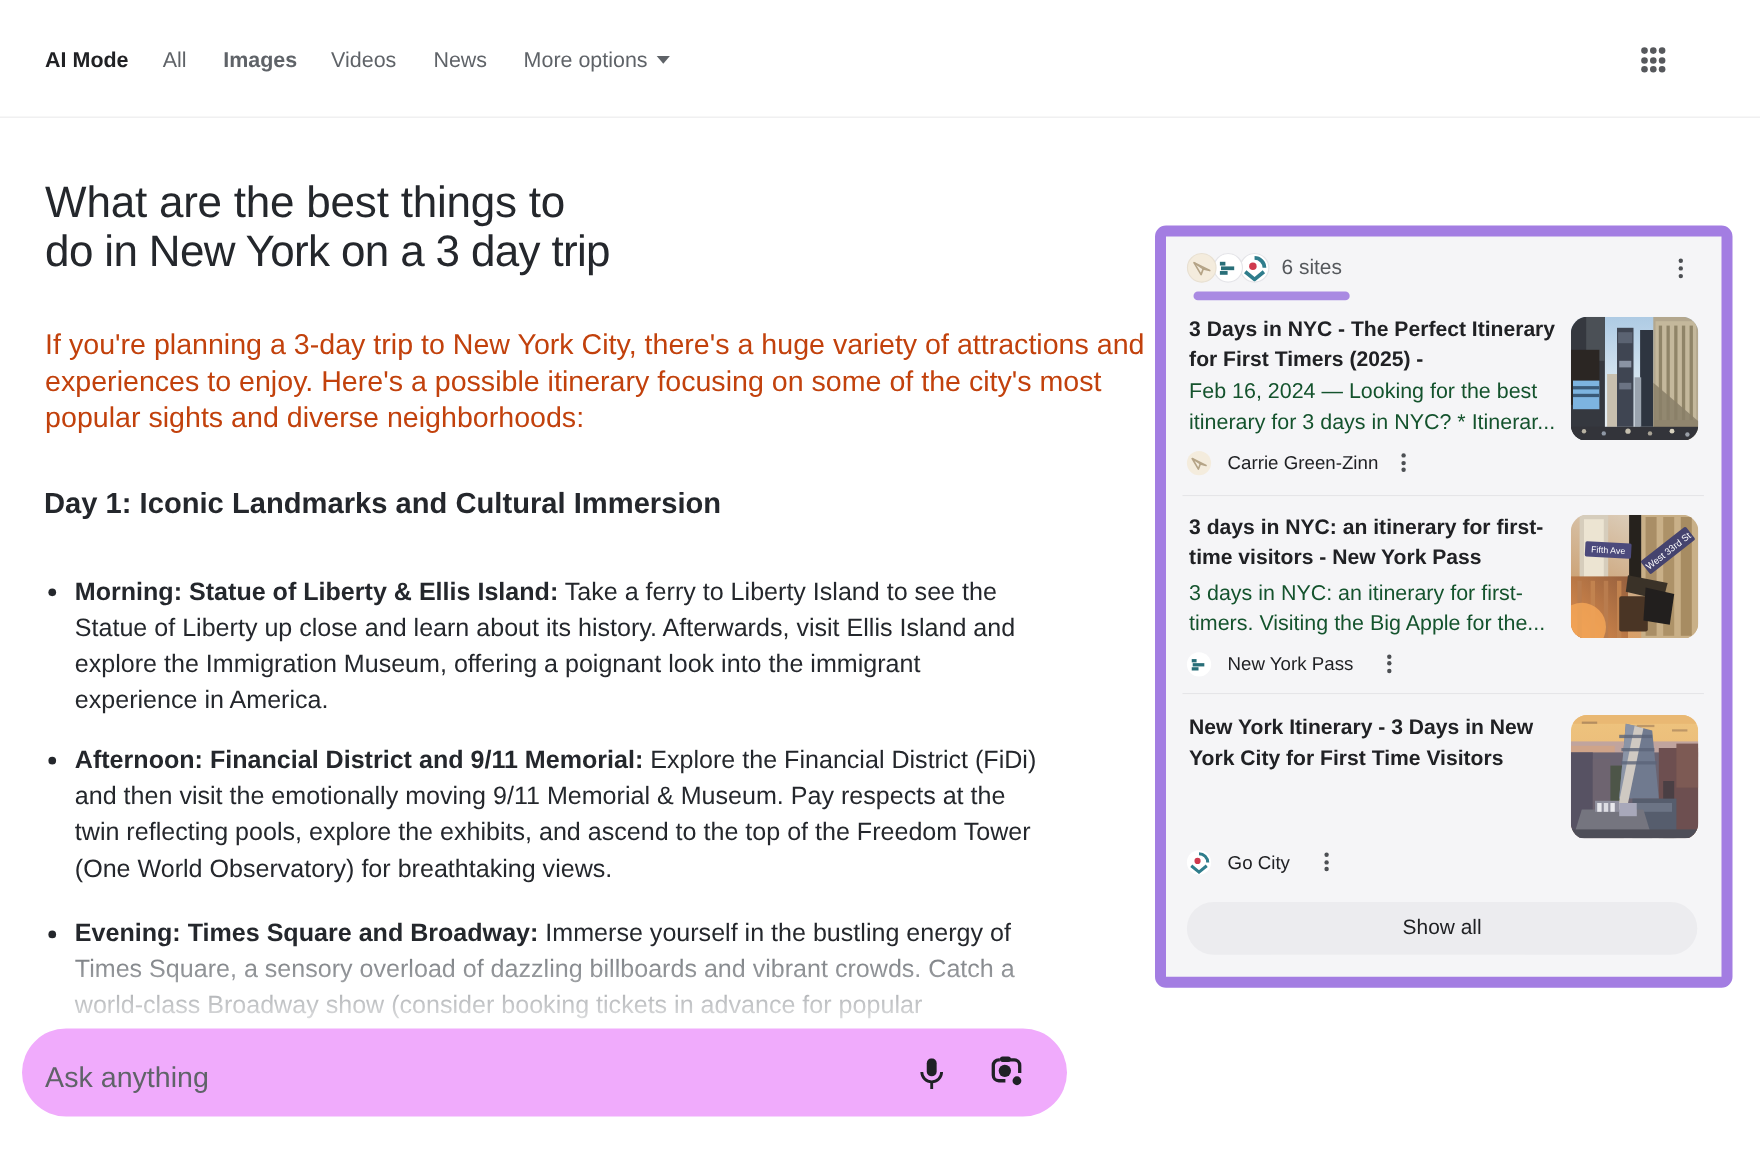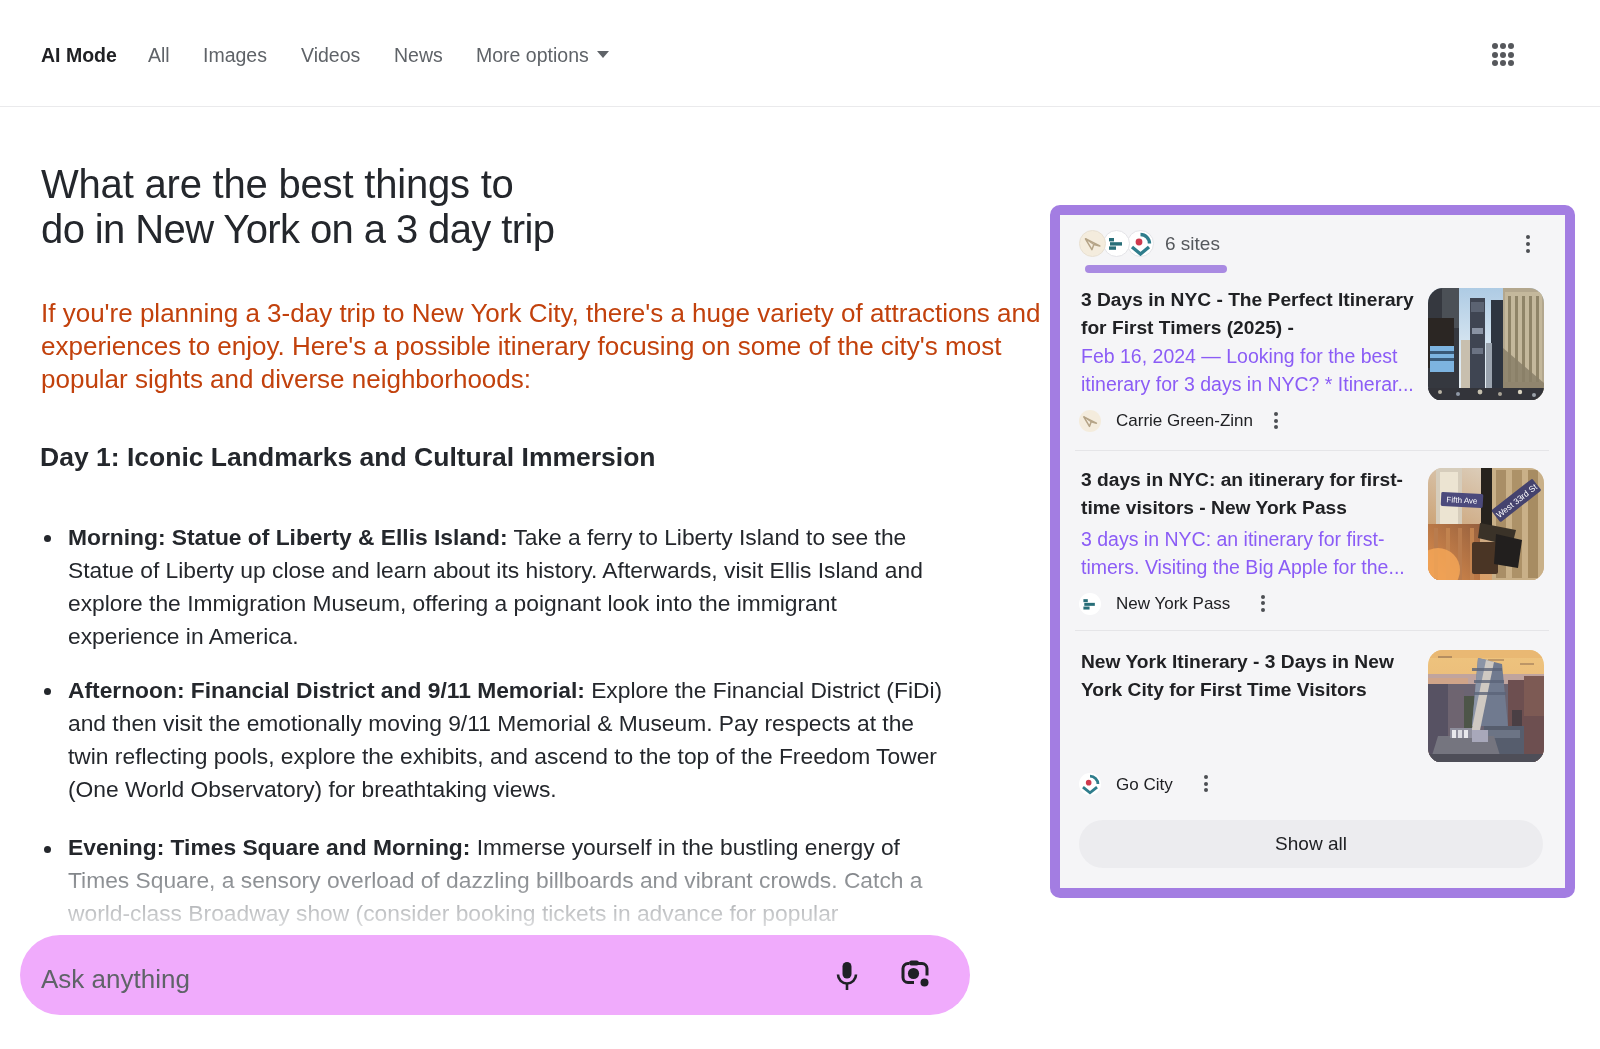--- a/index.html
+++ b/index.html
@@ -22,51 +22,51 @@
   .askbar { position:absolute; left:20px; top:935px; width:950px; height:80px; border-radius:40px; background:#f0abfc; z-index:6; }
   .asktext { position:absolute; left:21px; top:28.5px; line-height:30px; font-size:26px; color:#5f6368; }
   
   .card { position:absolute; left:1050px; top:205px; width:525px; height:693px; border:10px solid #a37de2; border-radius:10px; background:#f5f5f7; z-index:7; }
   .fav { position:absolute; border-radius:50%; background:#fff; }
   .sites { position:absolute; left:105px; top:18px; line-height:22px; font-size:19px; color:#55585c; }
   .pbar { position:absolute; left:25px; top:50px; width:142px; height:8px; border-radius:4px; background:#a98ae2; }
   .kebab { position:absolute; }
   .kdot { position:absolute; left:0; width:4.6px; height:4.6px; border-radius:50%; background:#4c4f53; }
   .title { position:absolute; left:21px; font-size:19.2px; font-weight:bold; line-height:28px; color:#202124; white-space:nowrap; }
-  .desc { position:absolute; left:21px; font-size:19.5px; line-height:28.4px; color:#8b5cf6; white-space:nowrap; }
+  .desc { position:absolute; left:21px; font-size:19.5px; line-height:28.4px; color:#14532d; white-space:nowrap; }
   .srclabel { position:absolute; font-size:17px; line-height:20px; color:#202124; white-space:nowrap; }
   .divider { position:absolute; left:15px; width:474px; height:1px; background:#e5e5e8; }
   .thumb { position:absolute; left:368px; width:116px; height:113px; border-radius:15px; overflow:hidden; }
   .showall { position:absolute; left:19px; top:605px; width:464px; height:48px; border-radius:24px; background:#ececef; text-align:center; font-size:19px; color:#202124; line-height:48px; }
 </style>
 </head>
 <body>
 
   <div class="nav"></div>
   <div class="navitem aimode" style="left:41px;">AI Mode</div>
   <div class="navitem" style="left:148px;">All</div>
-  <div class="navitem" style="left:203px;">Images</div>
+  <div class="navitem" style="left:203px;font-weight:bold;">Images</div>
   <div class="navitem" style="left:301px;">Videos</div>
   <div class="navitem" style="left:394px;">News</div>
   <div class="navitem" style="left:476px;">More options</div>
   <div class="caret" style="left:597px; top:51px;"></div>
   <div id="grid"></div>
 
   <div class="h1">What are the best things to<br><span style="letter-spacing:-0.6px;">do in New York on a 3 day trip</span></div>
   <div class="intro">If you're planning a 3-day trip to New York City, there's a huge variety of attractions and<br>experiences to enjoy. Here's a possible itinerary focusing on some of the city's most<br>popular sights and diverse neighborhoods:</div>
   <div class="h2">Day 1: Iconic Landmarks and Cultural Immersion</div>
 
   <div class="bullet" style="top:535.2px;"></div>
   <div class="li" style="top:520.5px;"><b>Morning: Statue of Liberty &amp; Ellis Island:</b> Take a ferry to Liberty Island to see the<br>Statue of Liberty up close and learn about its history. Afterwards, visit Ellis Island and<br>explore the Immigration Museum, offering a poignant look into the immigrant<br>experience in America.</div>
 
   <div class="bullet" style="top:688px;"></div>
   <div class="li" style="top:673.5px;"><b>Afternoon: Financial District and 9/11 Memorial:</b> Explore the Financial District (FiDi)<br>and then visit the emotionally moving 9/11 Memorial &amp; Museum. Pay respects at the<br>twin reflecting pools, explore the exhibits, and ascend to the top of the Freedom Tower<br>(One World Observatory) for breathtaking views.</div>
 
   <div class="bullet" style="top:845.6px;"></div>
-  <div class="li" style="top:831px;"><b>Evening: Times Square and Morning:</b> Immerse yourself in the bustling energy of<br><span style="color:#6d7176;">Times Square, a sensory overload of dazzling billboards and vibrant crowds. Catch a</span><br><span style="color:#74787d;">world-class Broadway show (consider booking tickets in advance for popular</span></div>
+  <div class="li" style="top:831px;"><b>Evening: Times Square and Broadway:</b> Immerse yourself in the bustling energy of<br><span style="color:#6d7176;">Times Square, a sensory overload of dazzling billboards and vibrant crowds. Catch a</span><br><span style="color:#74787d;">world-class Broadway show (consider booking tickets in advance for popular</span></div>
 
   <div class="fade"></div>
 
   <div class="askbar">
     <div class="asktext">Ask anything</div>
     <svg style="position:absolute; left:815.5px; top:27px;" width="22" height="30" viewBox="0 0 22 30">
       <rect x="6.5" y="0" width="9" height="16.5" rx="4.5" fill="#1f2125"></rect>
       <path d="M2 12.5 a9 9 0 0 0 18 0" fill="none" stroke="#1f2125" stroke-width="2.6"></path>
       <line x1="11" y1="21.5" x2="11" y2="28" stroke="#1f2125" stroke-width="2.6"></line>
     </svg>

